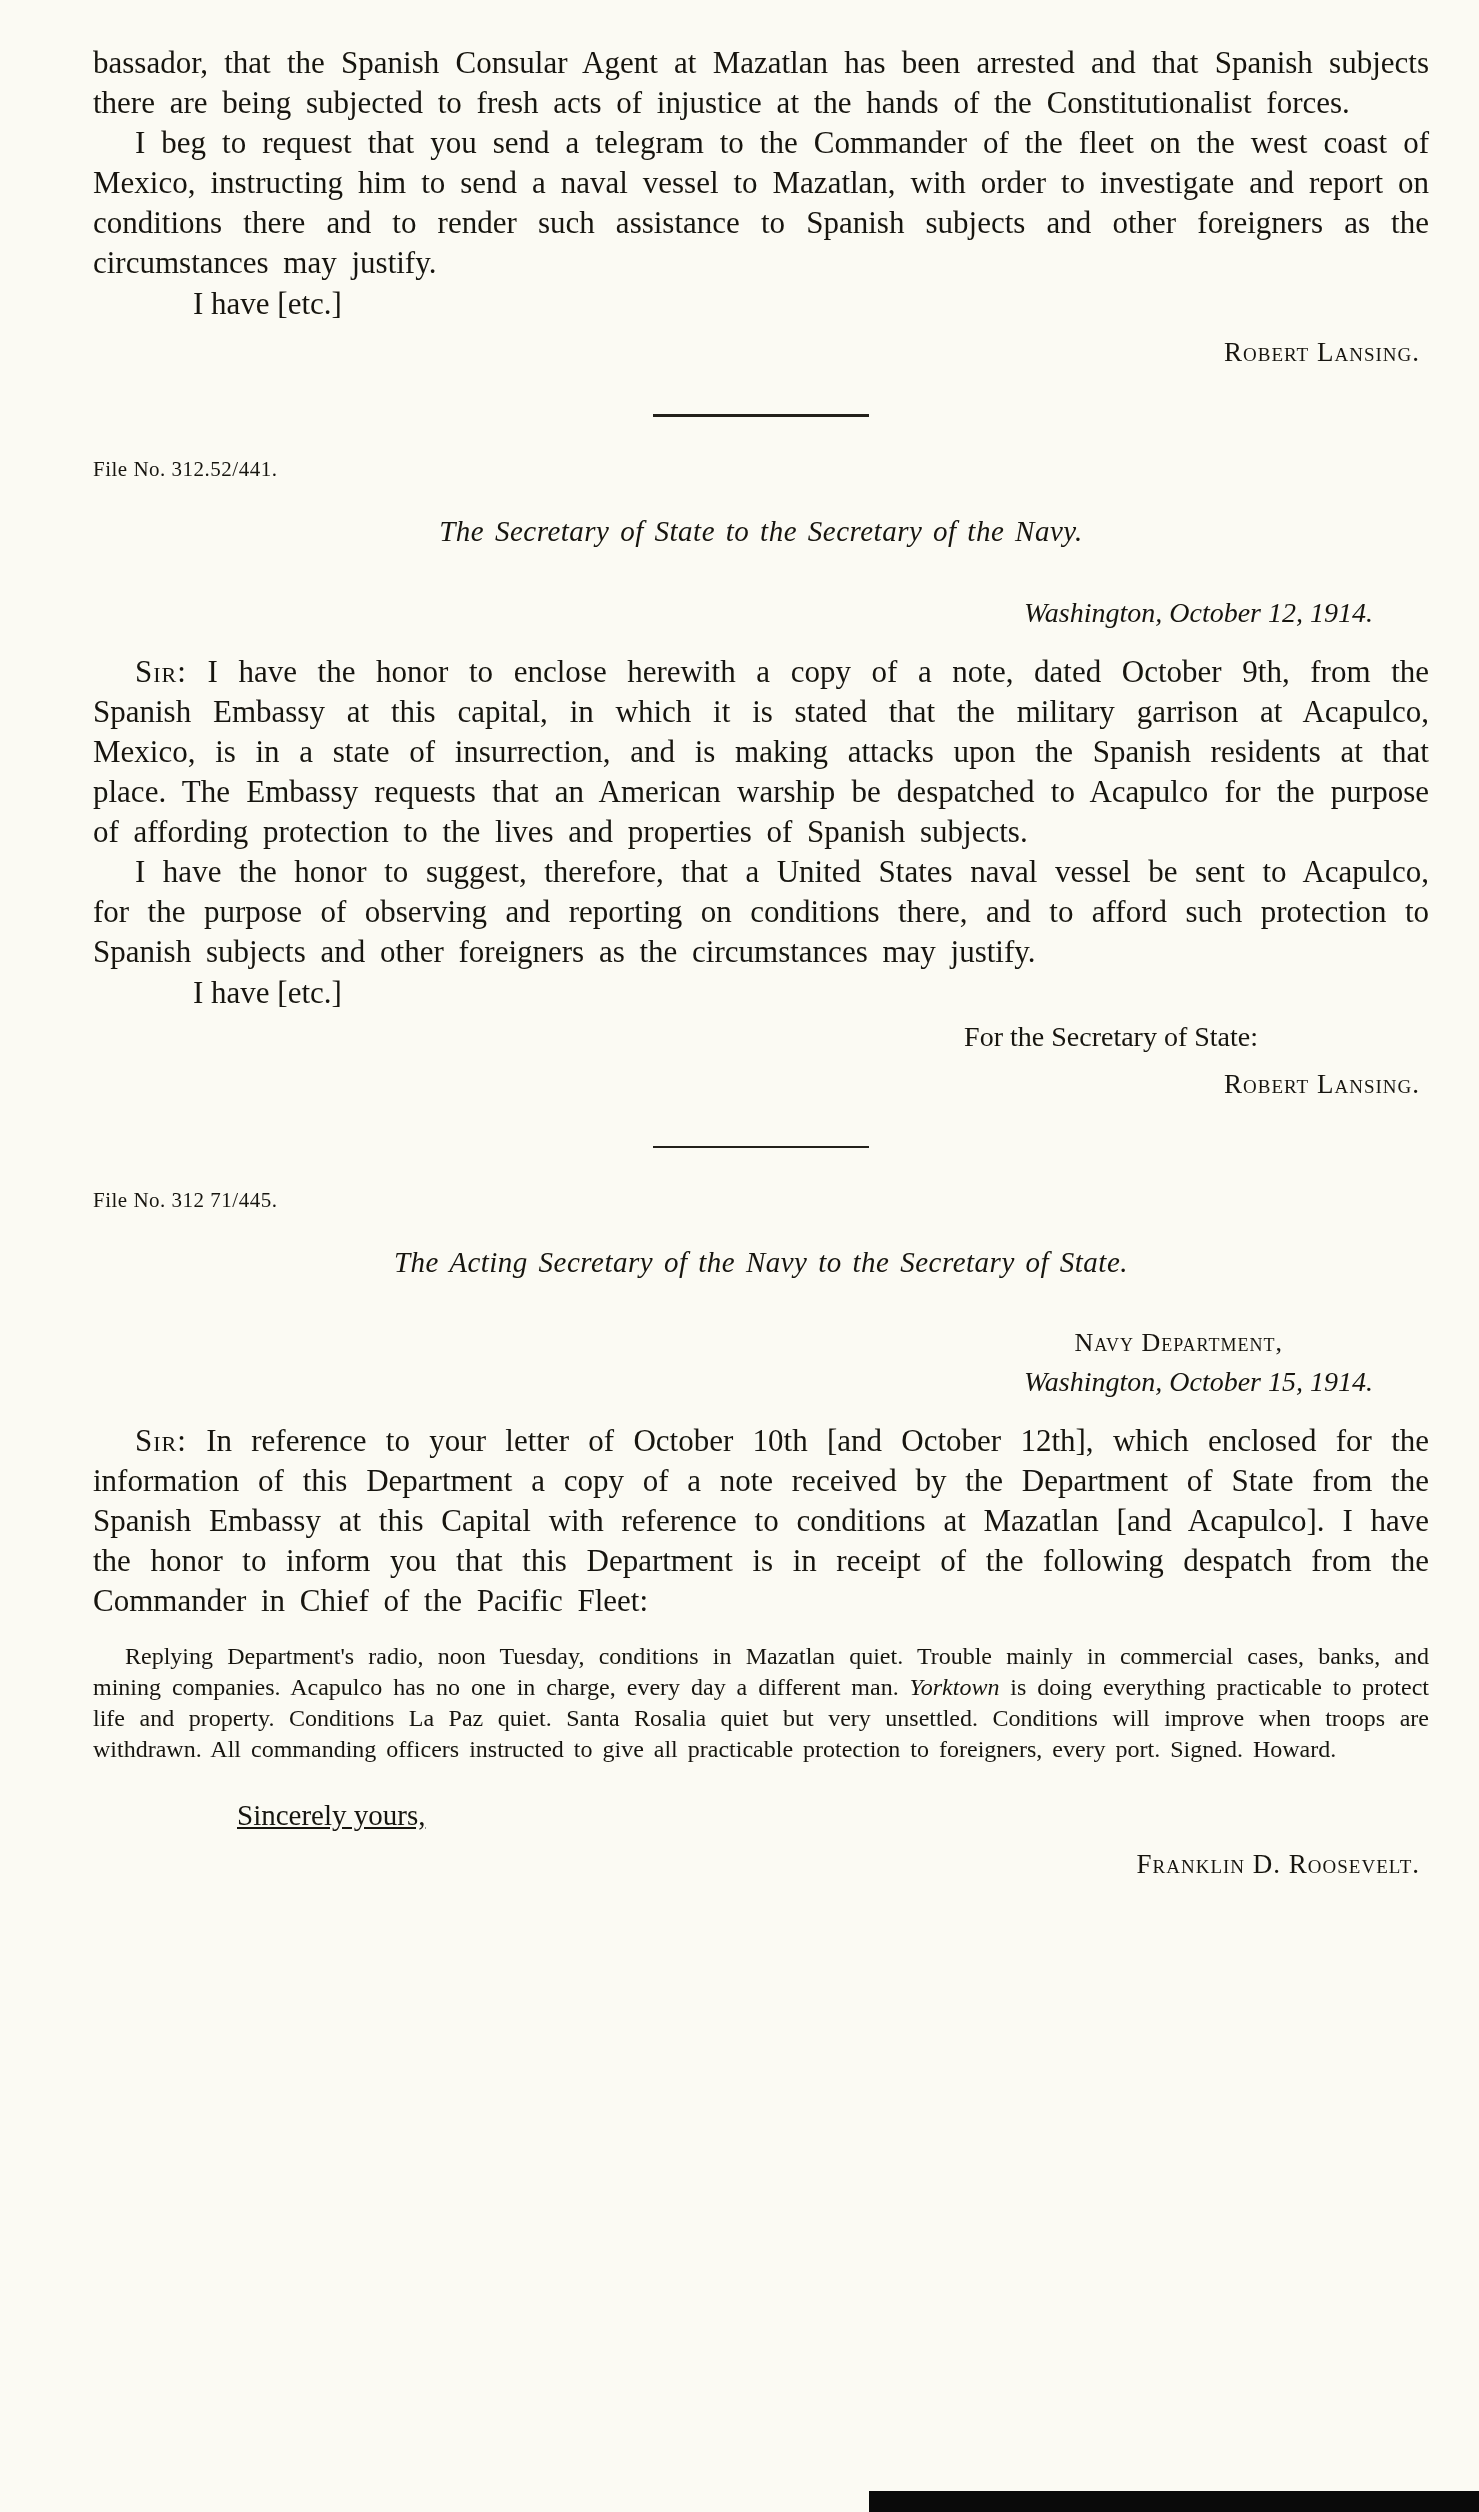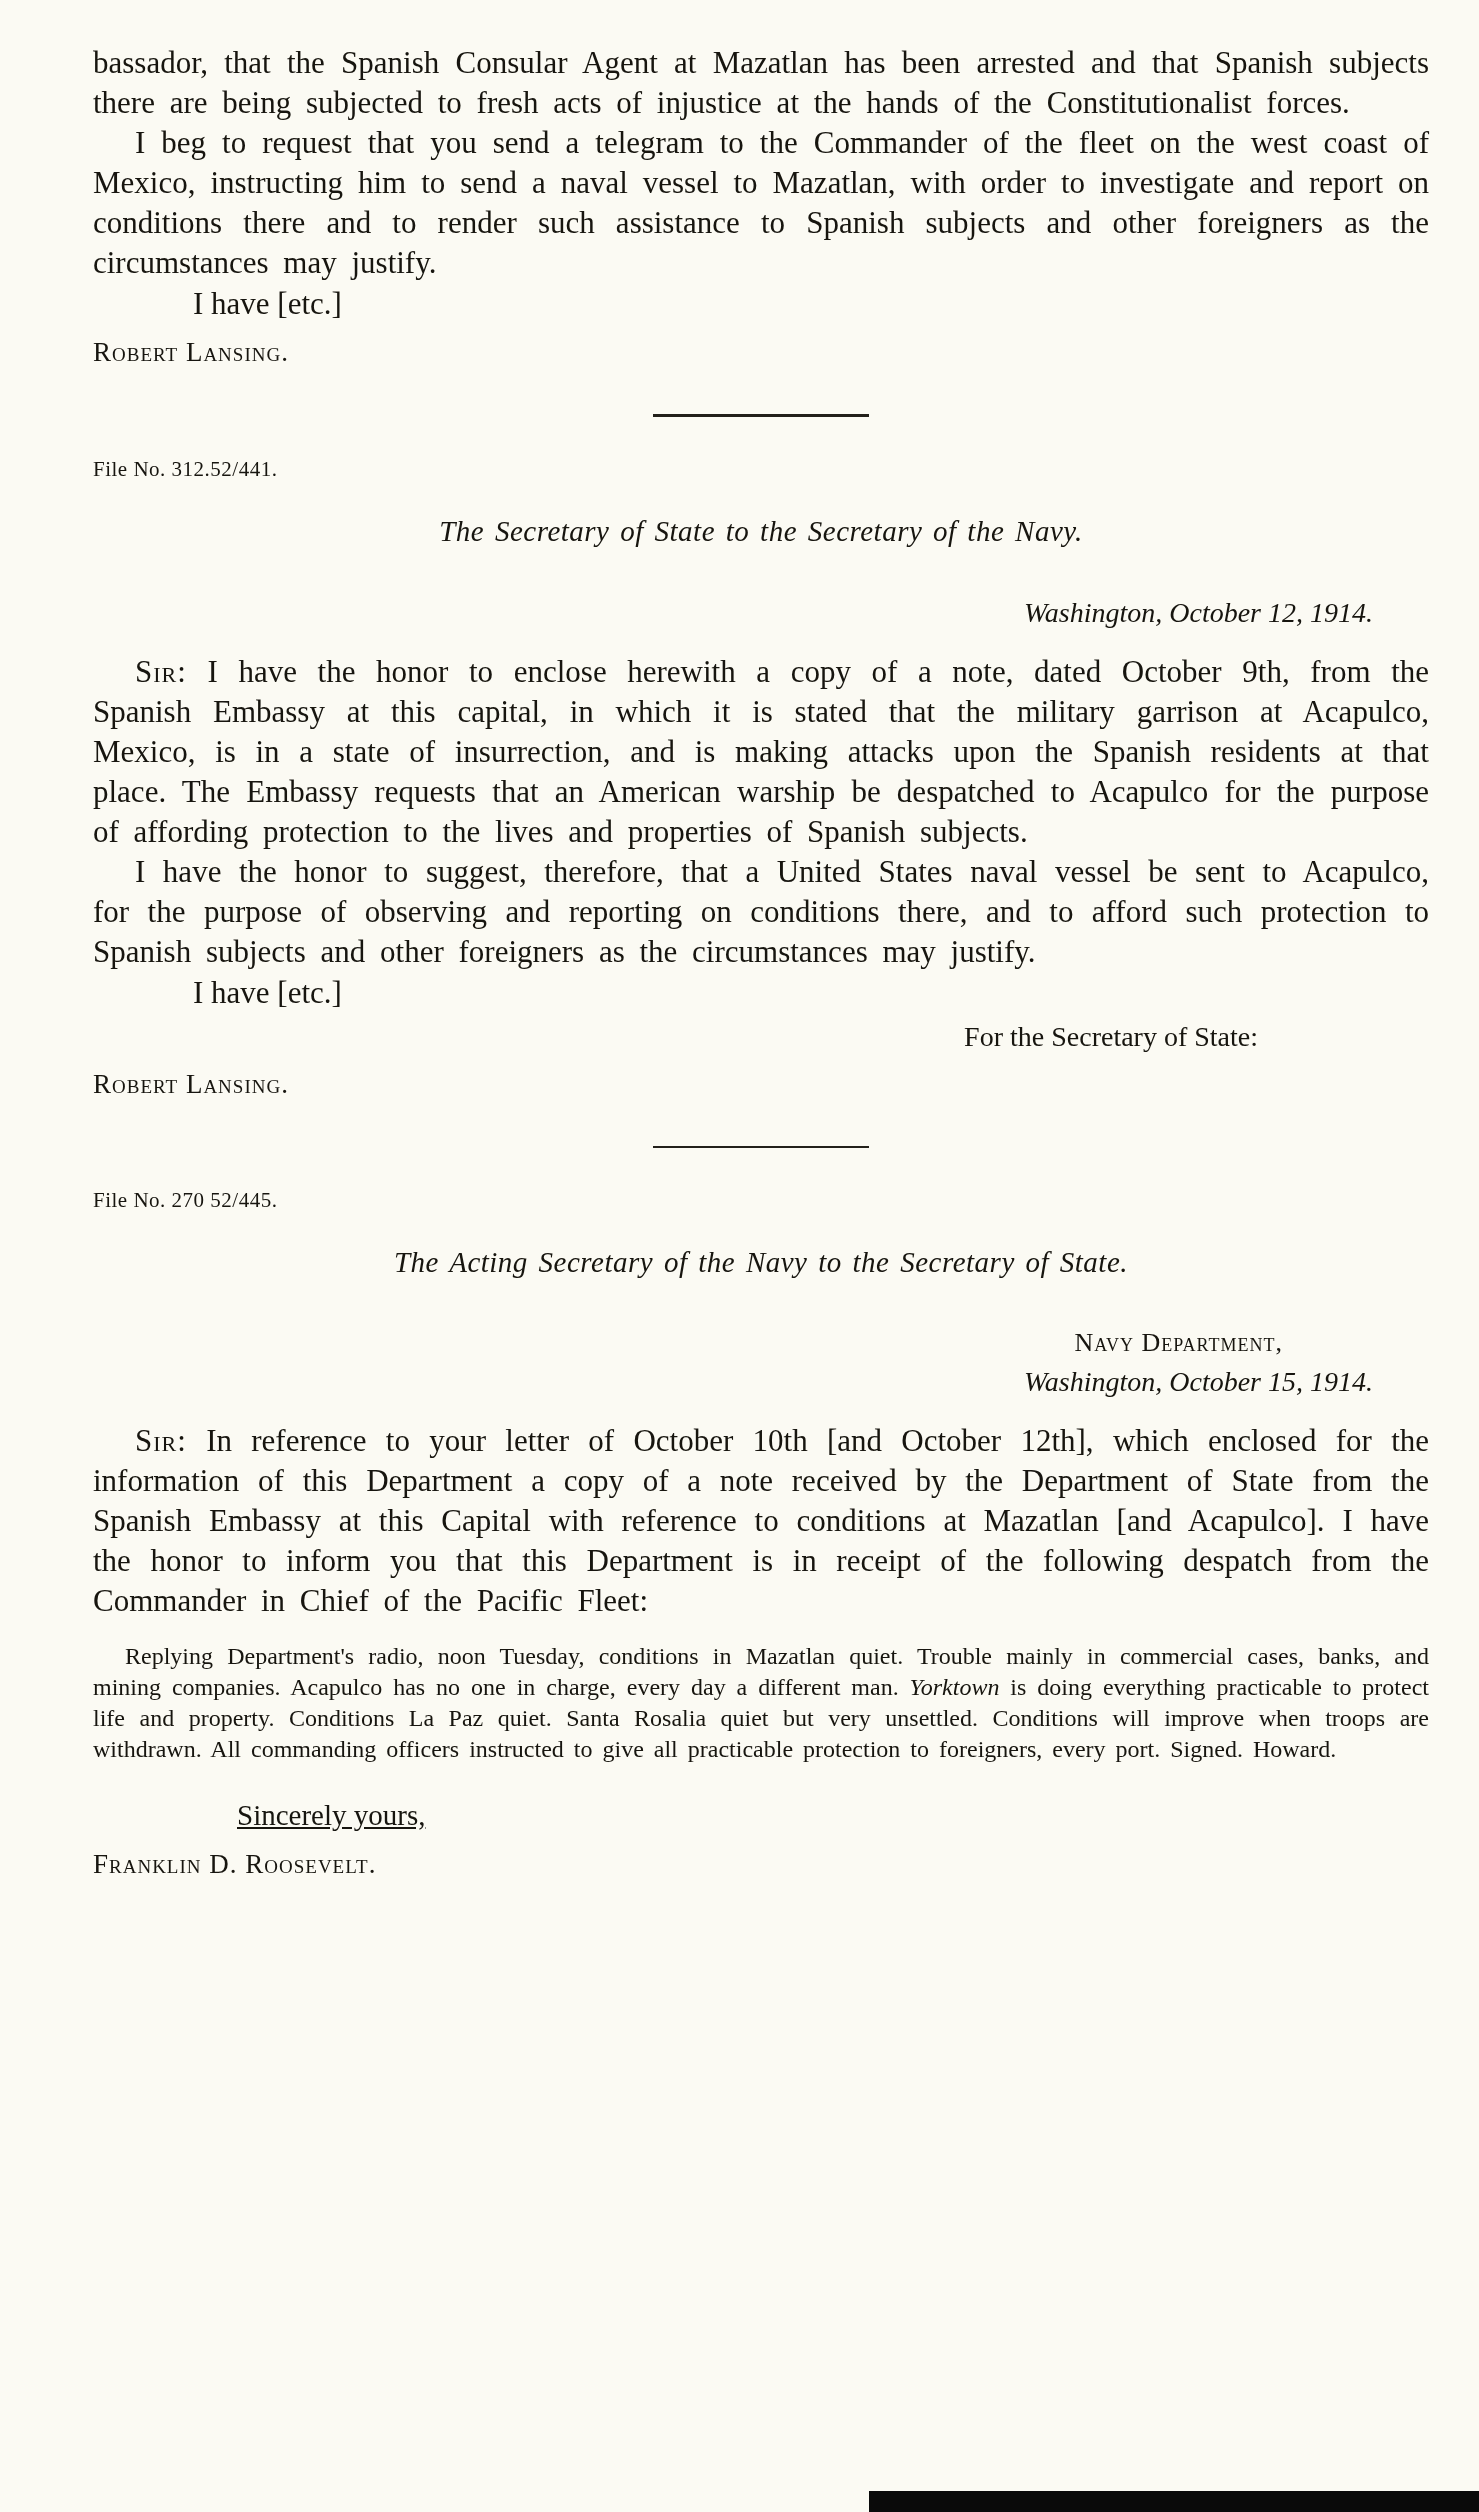--- a/index.html
+++ b/index.html
@@ -38,21 +38,21 @@
     text-indent: 42px;
     word-spacing: 7px;
   }
   .para.no-indent { text-indent: 0; }
   .valediction {
     font-size: 31px; line-height: 40px;
     margin-left: 100px; margin-top: 1px;
   }
   .signature {
     font-size: 27px; line-height: 36px;
-    padding-right: 9px; margin-top: 10px;
+    text-align: right; padding-right: 9px; margin-top: 10px;
   }
   .sc { font-variant: small-caps; letter-spacing: 1px; }
   .divider {
     width: 216px; height: 2.5px; background: #23201a;
     margin: 44px auto 40px auto;
   }
   .file-no {
     font-size: 21px; line-height: 25px; letter-spacing: 0.5px;
   }
   .letter-heading {
@@ -111,21 +111,21 @@
     <p class="para"><span class="sc">Sir:</span> <span>I have the honor to enclose herewith a copy of a note, dated October 9th, from the Spanish Embassy at this capital, in which it is stated that the military garrison at Acapulco, Mexico, is in a state of insurrection, and is making attacks upon the Spanish residents at that place. The Embassy requests that an American warship be despatched to Acapulco for the purpose of affording protection to the lives and properties of Spanish subjects.</span></p>
     <p class="para">I have the honor to suggest, therefore, that a United States naval vessel be sent to Acapulco, for the purpose of observing and reporting on conditions there, and to afford such protection to Spanish subjects and other foreigners as the circumstances may justify.</p>
     <p class="valediction">I have [etc.]</p>
     <p class="for-line">For the Secretary of State:</p>
     <p class="signature sc">Robert Lansing.</p>
   </section>
 
   <div class="divider"></div>
 
   <section class="letter">
-    <p class="file-no">File No. 270 52/445.</p>
+    <p class="file-no">File No. 312 71/445.</p>
     <h2 class="letter-heading">The Acting Secretary of the Navy to the Secretary of State.</h2>
     <p class="department sc">Navy Department,</p>
     <p class="dateline">Washington, October 15, 1914.</p>
     <p class="para"><span class="sc">Sir:</span> <span>In reference to your letter of October 10th [and October 12th], which enclosed for the information of this Department a copy of a note received by the Department of State from the Spanish Embassy at this Capital with reference to conditions at Mazatlan [and Acapulco]. I have the honor to inform you that this Department is in receipt of the following despatch from the Commander in Chief of the Pacific Fleet:</span></p>
     <p class="despatch"><span>Replying Department's radio, noon Tuesday, conditions in Mazatlan quiet. Trouble mainly in commercial cases, banks, and mining companies. Acapulco has no one in charge, every day a different man. </span><span class="italic">Yorktown</span><span> is doing everything practicable to protect life and property. Conditions La Paz quiet. Santa Rosalia quiet but very unsettled. Conditions will improve when troops are withdrawn. All commanding officers instructed to give all practicable protection to foreigners, every port. Signed. Howard.</span></p>
     <p class="closing">Sincerely yours,</p>
     <p class="signature sc final">Franklin D. Roosevelt.</p>
   </section>
 
   <div class="scan-bar"></div>

